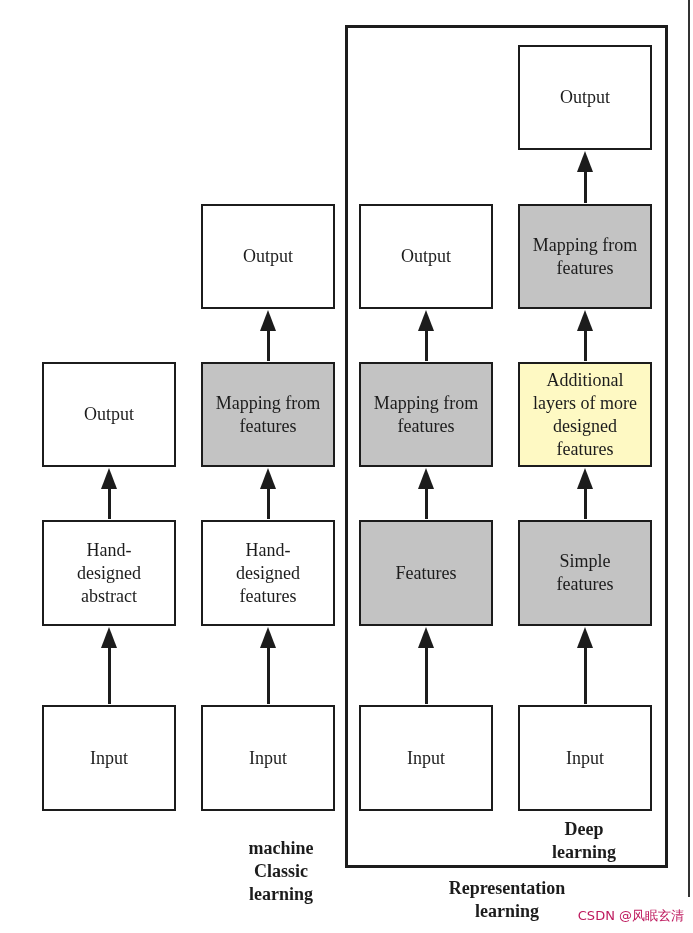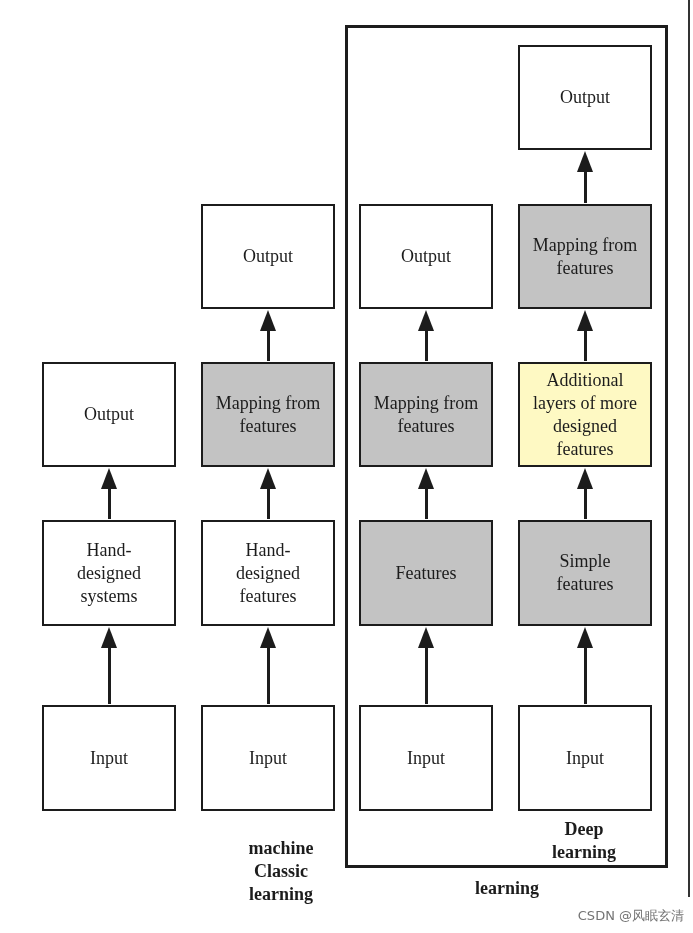--- a/index.html
+++ b/index.html
@@ -67,21 +67,21 @@
 <div class="canvas">
 
   <div class="frame"></div>
 
   <div class="box" style="left:42px;top:705px;height:106px;">
     <div class="ln">Input</div>
   </div>
   <div class="box" style="left:42px;top:520px;height:106px;">
     <div class="ln">Hand-</div>
     <div class="ln">designed</div>
-    <div class="ln">systems</div>
+    <div class="ln">abstract</div>
   </div>
   <div class="box" style="left:42px;top:362px;height:105px;">
     <div class="ln">Output</div>
   </div>
   <div class="arrow" style="left:101px;top:627px;height:77px;">
     <div class="head"></div>
       <div class="shaft"></div>
   </div>
   <div class="arrow" style="left:101px;top:468px;height:51px;">
     <div class="head"></div>
@@ -184,20 +184,21 @@
   <div class="col-label" style="left:201px;top:837px;width:160px;">
     <div class="ln">machine</div>
     <div class="ln">Classic</div>
     <div class="ln">learning</div>
   </div>
   <div class="col-label" style="left:504px;top:818px;width:160px;">
     <div class="ln">Deep</div>
     <div class="ln">learning</div>
   </div>
   <div class="col-label" style="left:407px;top:877px;width:200px;">
+    <div class="ln">Representation</div>
     <div class="ln">learning</div>
   </div>
 
   <div class="page-border"></div>
 
-  <div class="watermark" style="color: #737373;">CSDN @风眠玄清</div>
+  <div class="watermark" style="color: #be185d;">CSDN @风眠玄清</div>
 
 </div>
 
 </body></html>

